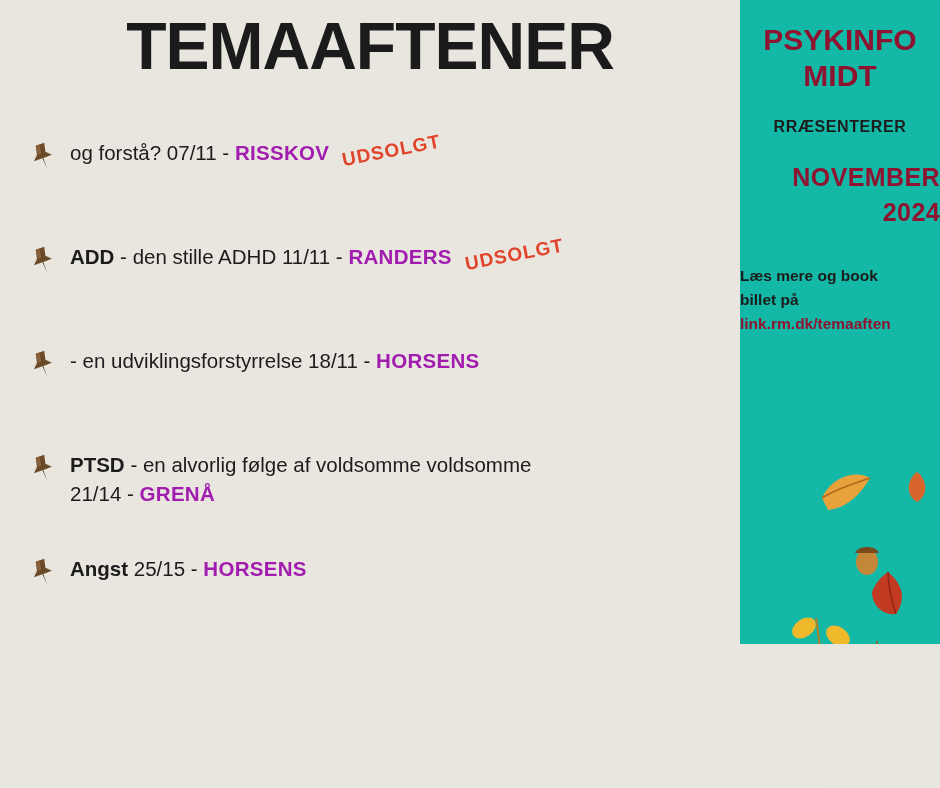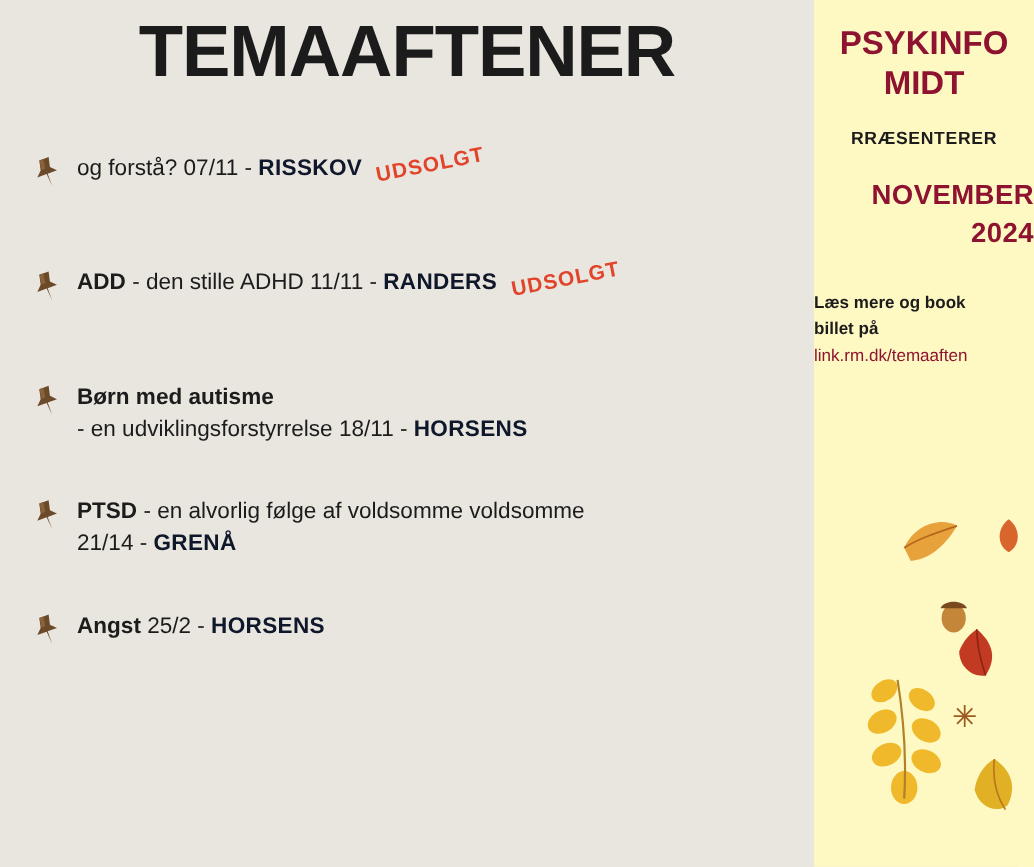--- a/index.html
+++ b/index.html
@@ -67,21 +67,21 @@
     color: #1c1c1c;
     font-family: "Liberation Sans", sans-serif;
   }
   .line {
     position: relative;
     display: block;
     white-space: nowrap;
   }
   .b { font-weight: bold; }
   .place {
-    color: #0f172a;
+    color: #a21caf;
     font-weight: bold;
     letter-spacing: 0.3px;
   }
   .sold {
     display: inline-block;
     color: #e1442a;
     font-weight: bold;
     font-size: 19px;
     letter-spacing: 1px;
     transform: rotate(-11deg);
@@ -90,22 +90,22 @@
     position: relative;
     top: 6px;
   }
 
   
   .sidebar {
     position: absolute;
     right: 0;
     top: 0;
     width: 200px;
-    height: 788px;
-    background: #fef9c3;
+    height: 644px;
+    background: #14b8a6;
     overflow: hidden;
   }
   .brand {
     margin-top: 22px;
     text-align: center;
     color: #8e1331;
     font-weight: bold;
     font-size: 30px;
     line-height: 36px;
     letter-spacing: 0px;
@@ -130,21 +130,21 @@
   .book {
     margin-top: 34px;
     color: #1c1c1c;
     font-size: 15.5px;
     line-height: 24px;
     font-weight: bold;
   }
   .link {
     display: block;
     color: #8e1331;
-    font-weight: normal;
+    font-weight: bold;
     font-size: 15.5px;
     letter-spacing: 0px;
   }
 
   
   .leaf { position: absolute; }
 </style>
 </head>
 <body>
 
@@ -176,21 +176,20 @@
           </div>
         </div>
         <div class="event">
           <span class="pin"><svg viewBox="0 0 30 30" width="30" height="30">
   <g transform="rotate(-20 15 15)">
     <path d="M12 2 L21 2 L19 11 L24 16 L15 16 L15 28 L14 16 L5 16 L10 11 Z" fill="#6b4a2a"></path>
     <path d="M12 2 L16 2 L14.5 11 L11 11 Z" fill="#8a6239"></path>
   </g>
 </svg></span>
           <div class="event-lines">
-            <span class="line"><span class="b">Børn med autisme</span></span>
             <span class="line"><span> - en udviklingsforstyrrelse 18/11 - </span><span class="place">HORSENS</span></span>
           </div>
         </div>
         <div class="event">
           <span class="pin"><svg viewBox="0 0 30 30" width="30" height="30">
   <g transform="rotate(-20 15 15)">
     <path d="M12 2 L21 2 L19 11 L24 16 L15 16 L15 28 L14 16 L5 16 L10 11 Z" fill="#6b4a2a"></path>
     <path d="M12 2 L16 2 L14.5 11 L11 11 Z" fill="#8a6239"></path>
   </g>
 </svg></span>
@@ -200,21 +199,21 @@
           </div>
         </div>
         <div class="event">
           <span class="pin"><svg viewBox="0 0 30 30" width="30" height="30">
   <g transform="rotate(-20 15 15)">
     <path d="M12 2 L21 2 L19 11 L24 16 L15 16 L15 28 L14 16 L5 16 L10 11 Z" fill="#6b4a2a"></path>
     <path d="M12 2 L16 2 L14.5 11 L11 11 Z" fill="#8a6239"></path>
   </g>
 </svg></span>
           <div class="event-lines">
-            <span class="line"><span class="b">Angst</span><span> 25/2 - </span><span class="place">HORSENS</span></span>
+            <span class="line"><span class="b">Angst</span><span> 25/15 - </span><span class="place">HORSENS</span></span>
           </div>
         </div>
       </div>
   </div>
 
   <div class="sidebar">
     <div class="brand">
       <div>PSYKINFO</div>
       <div>MIDT</div>
     </div>

